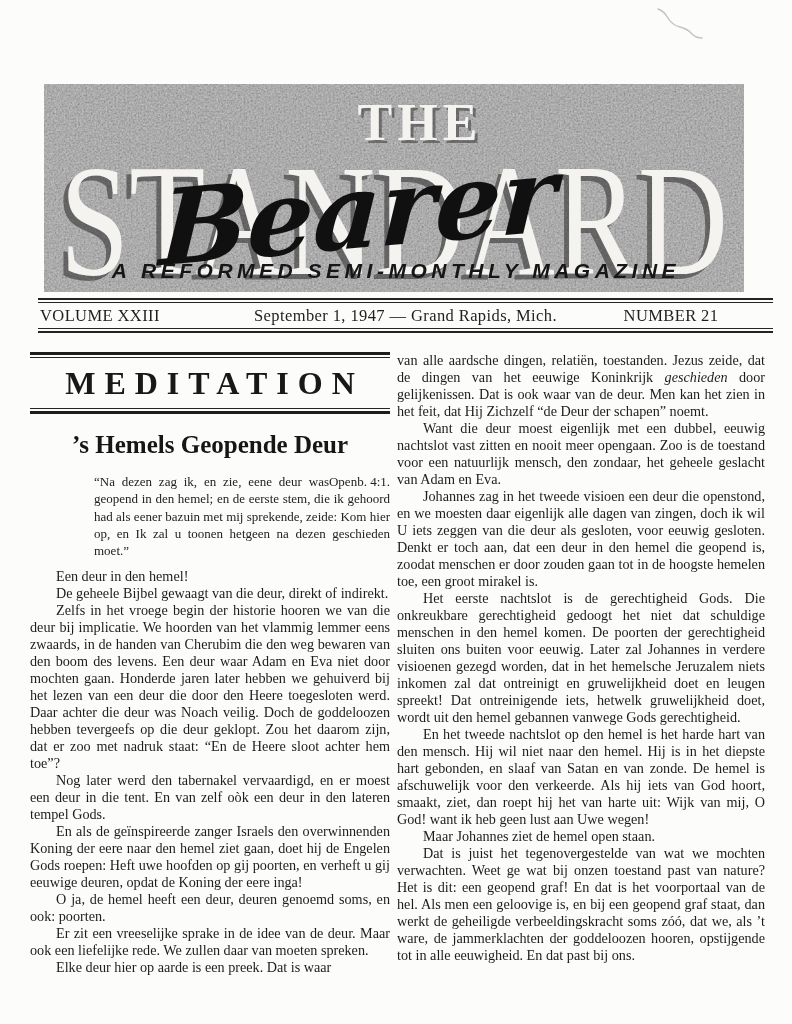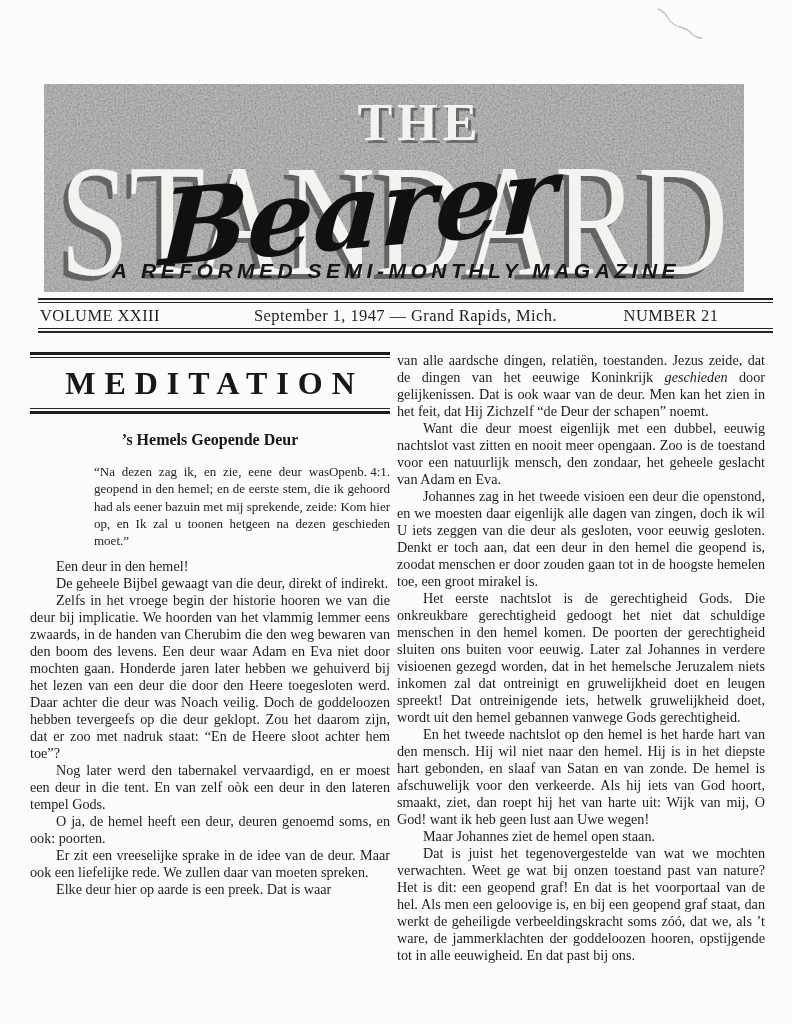--- a/index.html
+++ b/index.html
@@ -48,21 +48,21 @@
     margin: 7px 0 6px 0;
     font-size: 32px; font-weight: bold;
     text-align: center;
     letter-spacing: 9px; text-indent: 9px;
     color: #181818;
   }
 
   
   .article-title {
     margin: 17px 0 0 0;
-    font-size: 16px; font-weight: bold;
+    font-size: 25px; font-weight: bold;
     text-align: center;
     color: #161616;
   }
   .scripture {
     margin: 14px 0 9px 64px;
     font-size: 13px; line-height: 17.3px;
     text-align: justify;
     color: #222;
   }
   .scripture .ref { float: right; }
@@ -142,20 +142,21 @@
     <div class="scripture">
       <span class="ref">Openb. 4:1.</span>
       <span>“Na dezen zag ik, en zie, eene deur was geopend in den hemel; en de eerste stem, die ik gehoord had als eener bazuin met mij sprekende, zeide: Kom hier op, en Ik zal u toonen hetgeen na dezen geschieden moet.”</span>
     </div>
 
     <div class="paragraphs">
         <p>Een deur in den hemel!</p>
         <p>De geheele Bijbel gewaagt van die deur, direkt of indirekt.</p>
         <p>Zelfs in het vroege begin der historie hooren we van die deur bij implicatie.  We hoorden van het vlammig lemmer eens zwaards, in de handen van Cherubim die den weg bewaren van den boom des levens.  Een deur waar Adam en Eva niet door mochten gaan.  Honderde jaren later hebben we gehuiverd bij het lezen van een deur die door den Heere toegesloten werd.  Daar achter die deur was Noach veilig.  Doch de goddeloozen hebben tevergeefs op die deur geklopt.  Zou het daarom zijn, dat er zoo met nadruk staat: “En de Heere sloot achter hem toe”?</p>
         <p>Nog later werd den tabernakel vervaardigd, en er moest een deur in die tent.  En van zelf oòk een deur in den lateren tempel Gods.</p>
+        <p>En als de geïnspireerde zanger Israels den overwinnenden Koning der eere naar den hemel ziet gaan, doet hij de Engelen Gods roepen: Heft uwe hoofden op gij poorten, en verheft u gij eeuwige deuren, opdat de Koning der eere inga!</p>
         <p>O ja, de hemel heeft een deur, deuren genoemd soms, en ook: poorten.</p>
         <p>Er zit een vreeselijke sprake in de idee van de deur.  Maar ook een liefelijke rede.  We zullen daar van moeten spreken.</p>
         <p>Elke deur hier op aarde is een preek.  Dat is waar</p>
       </div>
   </div>
 
   <div class="col-right">
     <div class="paragraphs">
         <p>van alle aardsche dingen, relatiën, toestanden.  Jezus zeide, dat de dingen van het eeuwige Koninkrijk <em>geschieden</em> door gelijkenissen.  Dat is ook waar van de deur.  Men kan het zien in het feit, dat Hij Zichzelf “de Deur der schapen” noemt.</p>
         <p>Want die deur moest eigenlijk met een dubbel, eeuwig nachtslot vast zitten en nooit meer opengaan.  Zoo is de toestand voor een natuurlijk mensch, den zondaar, het geheele geslacht van Adam en Eva.</p>

